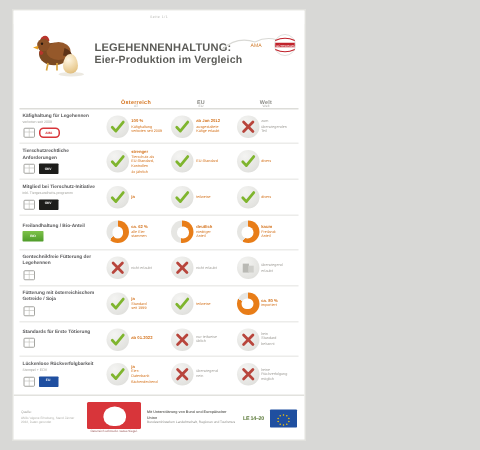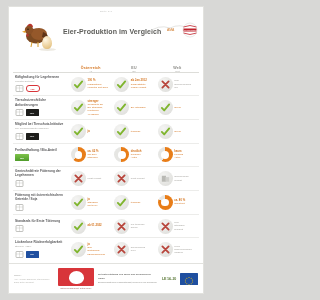--- a/index.html
+++ b/index.html
@@ -121,20 +121,21 @@
         <path d="M6.5 9.5 l-3.5 1.2 l3.4 1.3 z" fill="#e8a020"></path>
         <circle cx="9" cy="8.2" r=".8" fill="#2a1a10"></circle>
         <path d="M8 12.5 q-1.5 2 0 3 q1.5 .5 2 -1.5 z" fill="#b8352c"></path>
         <path d="M24 11 q6 2 5 7 q-3 -2 -6 -2 z" fill="#5e3317"></path>
         <path d="M13 21 l-1 5 M19 21 l0 5" stroke="#d8a33c" stroke-width="1.1"></path>
       </svg>
       <div class="egg-shadow"></div>
       <div class="egg"></div>
     </div>
     <div class="title-wrap">
+      <div class="title1">LEGEHENNENHALTUNG:</div>
       <div class="title2">Eier-Produktion im Vergleich</div>
     </div>
     <svg class="brandmark" viewBox="0 0 54 17">
       <path d="M2 11 q10 -9 22 -5" fill="none" stroke="#d9d9d5" stroke-width=".7"></path>
       <path d="M24 6 q10 -5 20 1" fill="none" stroke="#d9d9d5" stroke-width=".7"></path>
       <text x="21" y="9" font-size="3.4" fill="#d07a2a" font-family="Liberation Sans">AMA</text>
       <circle cx="44" cy="8" r="7" fill="#fff" stroke="#c9c9c4" stroke-width=".4"></circle>
       <path d="M37.5 6.5 h13 v3 h-13 z" fill="#c0222b"></path>
       <text x="38" y="9" font-size="2" fill="#fff" font-family="Liberation Sans">GÜTESIEGEL</text>
       <path d="M37.5 5 q6.5 -3 13 0" fill="none" stroke="#c0222b" stroke-width=".8"></path>

